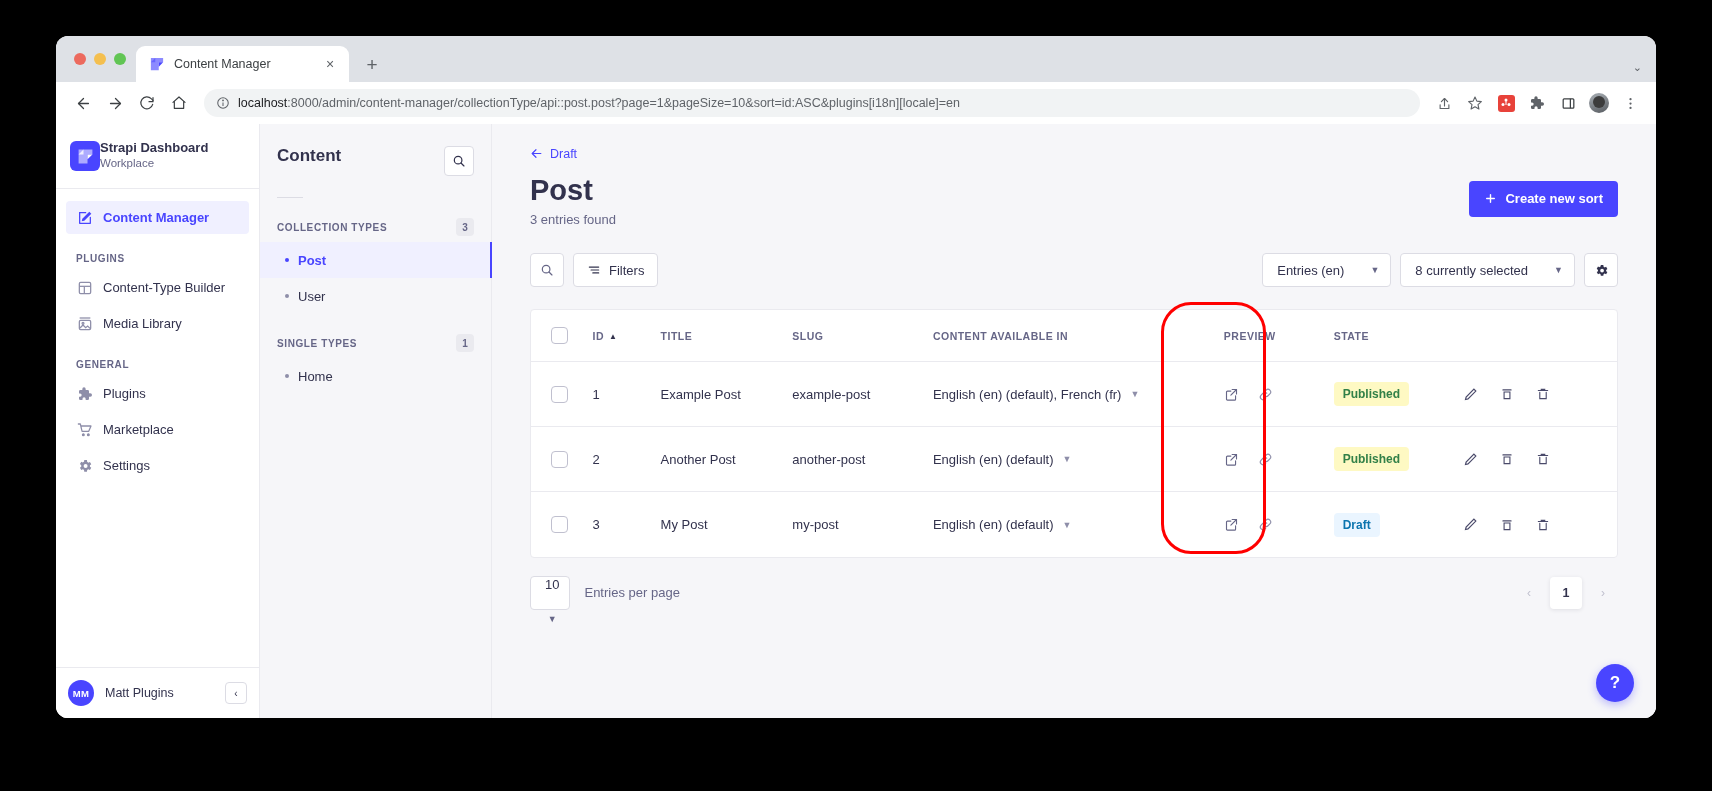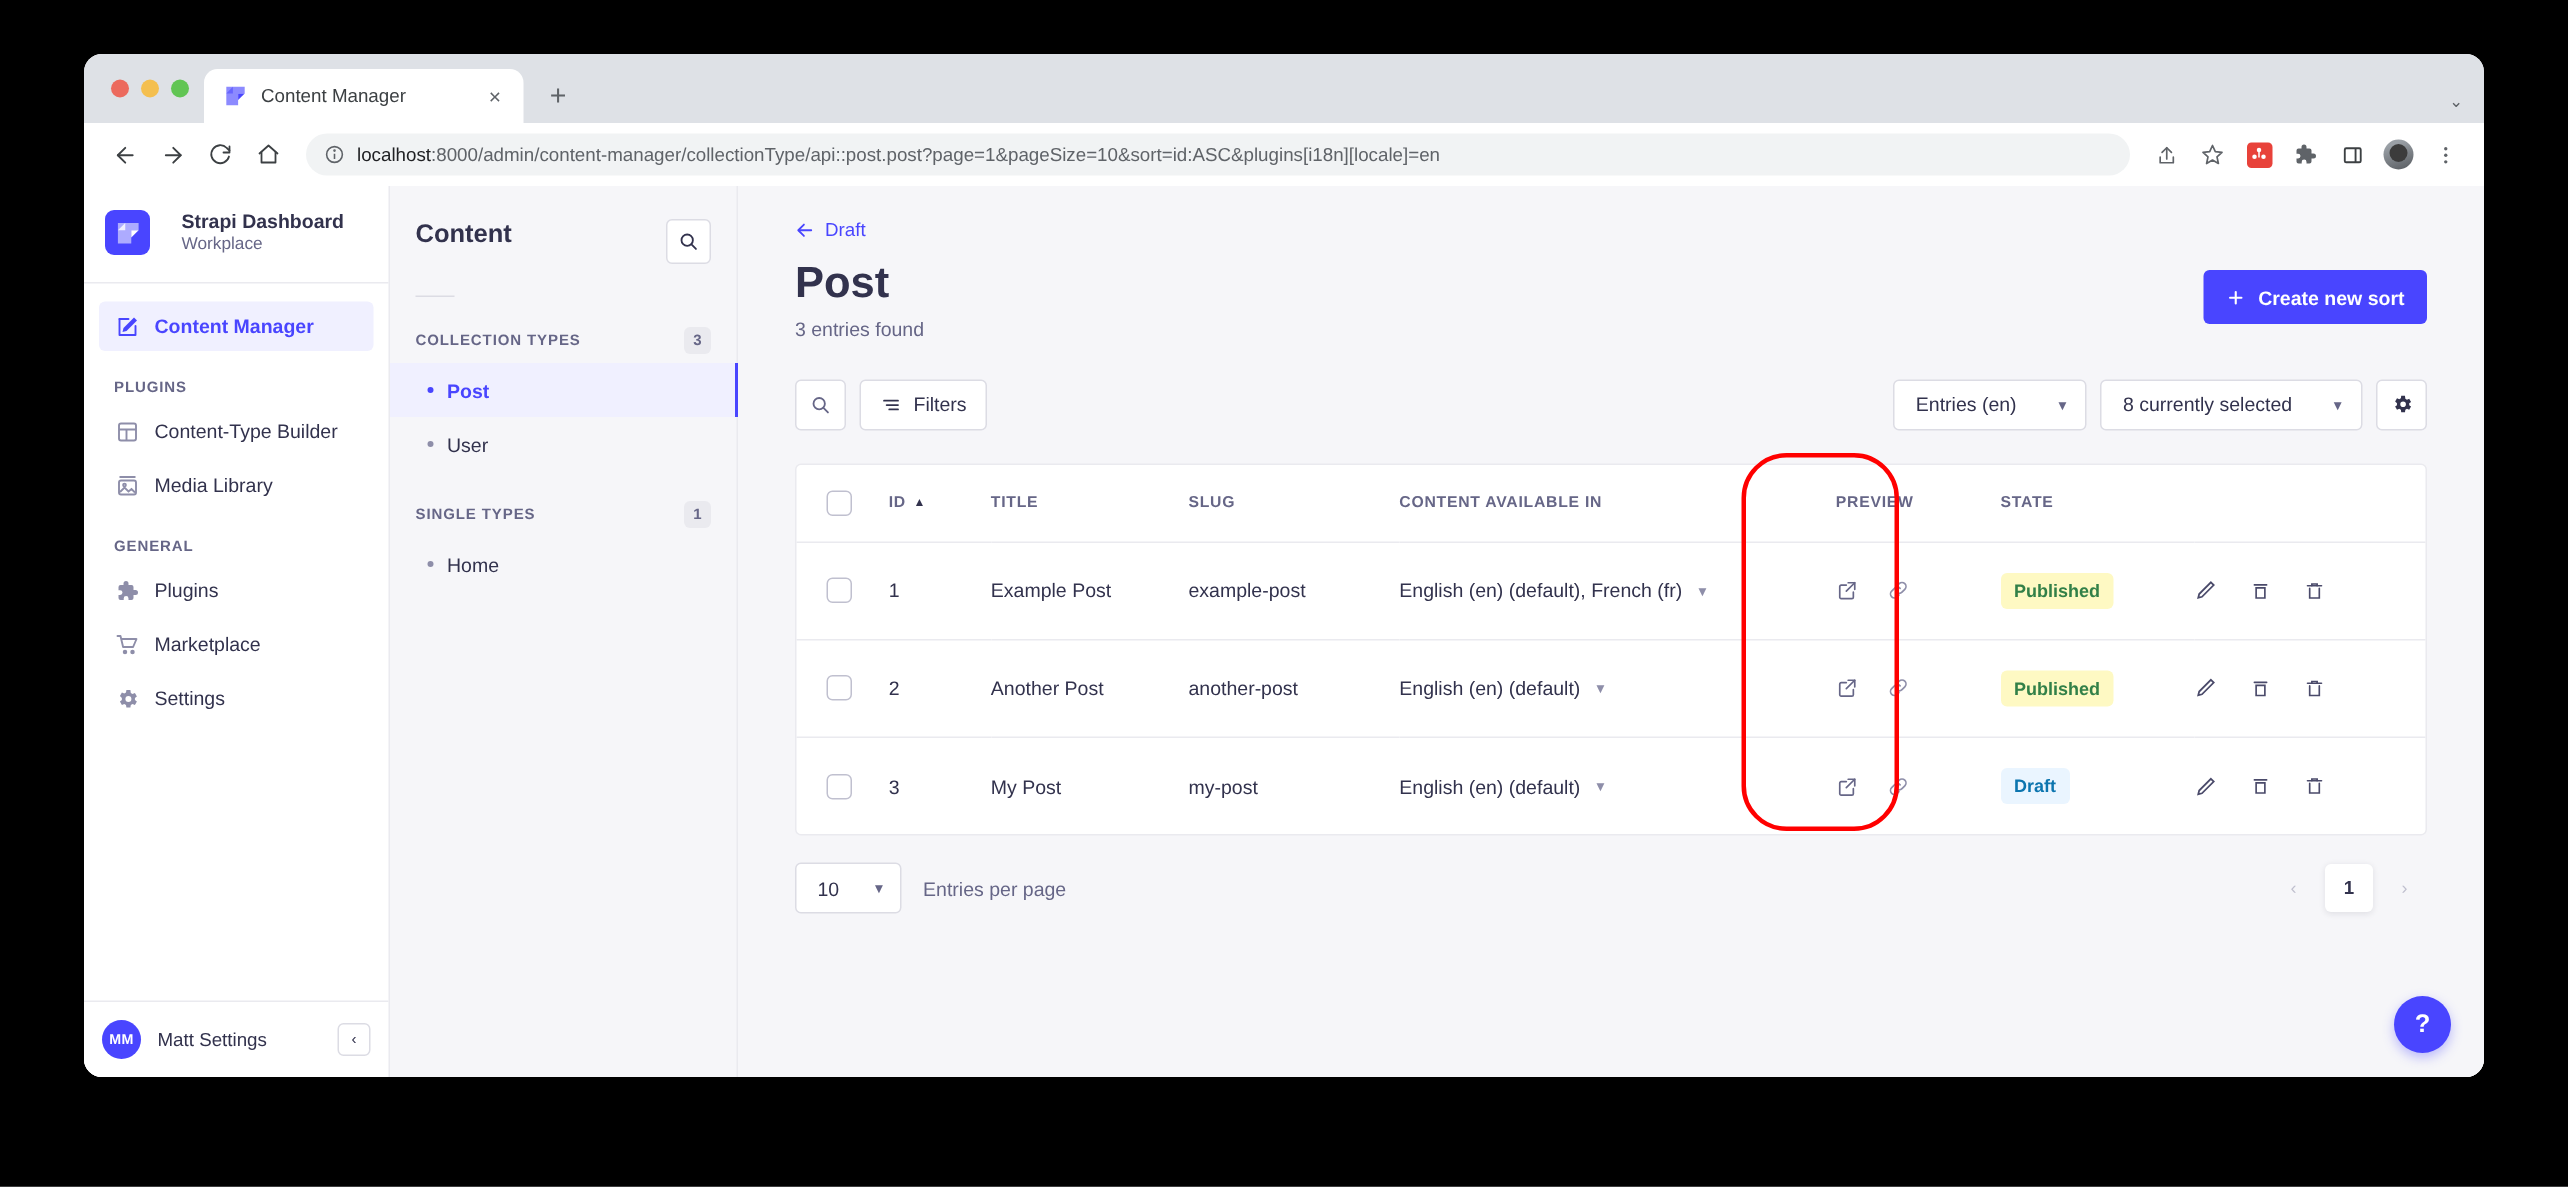--- a/index.html
+++ b/index.html
@@ -121,21 +121,21 @@
   .app { flex: 1; display: flex; min-height: 0; background: #fff; }
 
   
   .leftnav {
     width: 204px; flex: none;
     background: #fff;
     border-right: 1px solid #eaeaef;
     display: flex; flex-direction: column;
   }
   .brand {
-    display: flex; align-items: flex-start; gap: 21px;
+    display: flex; align-items: flex-end; gap: 0;
     padding: 16px 14px 17px 14px;
     border-bottom: 1px solid #eaeaef;
   }
   .brand-logo {
     width: 30px; height: 30px; border-radius: 6px;
     background: #4945ff; flex: none;
     display: flex; align-items: center; justify-content: center;
   }
   .brand-name { font-size: 13px; font-weight: 700; color: #32324d; line-height: 1.25; }
   .brand-sub { font-size: 11.5px; color: #666687; line-height: 1.3; }
@@ -342,21 +342,21 @@
 
   
   .pagerow {
     display: flex; align-items: center;
     padding: 18px 38px 0 38px; gap: 14px;
   }
   .pagesize {
     display: inline-flex; align-items: center;
     height: 34px; padding: 0 10px 0 14px; gap: 22px;
     background: #fff; border: 1px solid #dcdce4; border-radius: 4px;
-    font-size: 13px; color: #32324d;
+    font-size: 13px; color: #32324d; flex-direction: column;
   }
   .pagelabel { font-size: 13px; color: #666687; }
   .pager { margin-left: auto; display: flex; align-items: center; gap: 6px; }
   .pager-arrow {
     width: 30px; height: 30px;
     display: flex; align-items: center; justify-content: center;
     color: #c0c0cf; font-size: 12px;
   }
   .pager-page {
     width: 32px; height: 32px; border-radius: 4px;
@@ -568,21 +568,21 @@
             <svg width="16" height="16" viewBox="0 0 24 24" fill="#8e8ea9">
                 <path d="M19.4 13a7.8 7.8 0 0 0 0-2l2-1.5-2-3.4-2.4 1a7.6 7.6 0 0 0-1.7-1L14.9 3h-4l-.4 2.6c-.6.25-1.2.6-1.7 1l-2.4-1-2 3.4L6.4 11a7.8 7.8 0 0 0 0 2l-2 1.5 2 3.4 2.4-1c.5.4 1.1.75 1.7 1l.4 2.6h4l.4-2.6c.6-.25 1.2-.6 1.7-1l2.4 1 2-3.4zM12.9 15a3 3 0 1 1 0-6 3 3 0 0 1 0 6z"></path>
               </svg>
           </span>
           <span>Settings</span>
         </div>
       </div>
 
       <div class="nav-user">
         <span class="nav-user-av">MM</span>
-        <span class="nav-user-name">Matt Settings</span>
+        <span class="nav-user-name">Matt Plugins</span>
         <span class="collapse-btn">‹</span>
       </div>
     </div>
 
     <div class="subnav">
       <div class="subnav-head">
         <span class="subnav-title">Content</span>
         <span class="subnav-search">
           <svg width="14" height="14" viewBox="0 0 24 24" fill="none" stroke="#32324d" stroke-width="2.1" stroke-linecap="round">
               <circle cx="10.5" cy="10.5" r="6.5"></circle>

